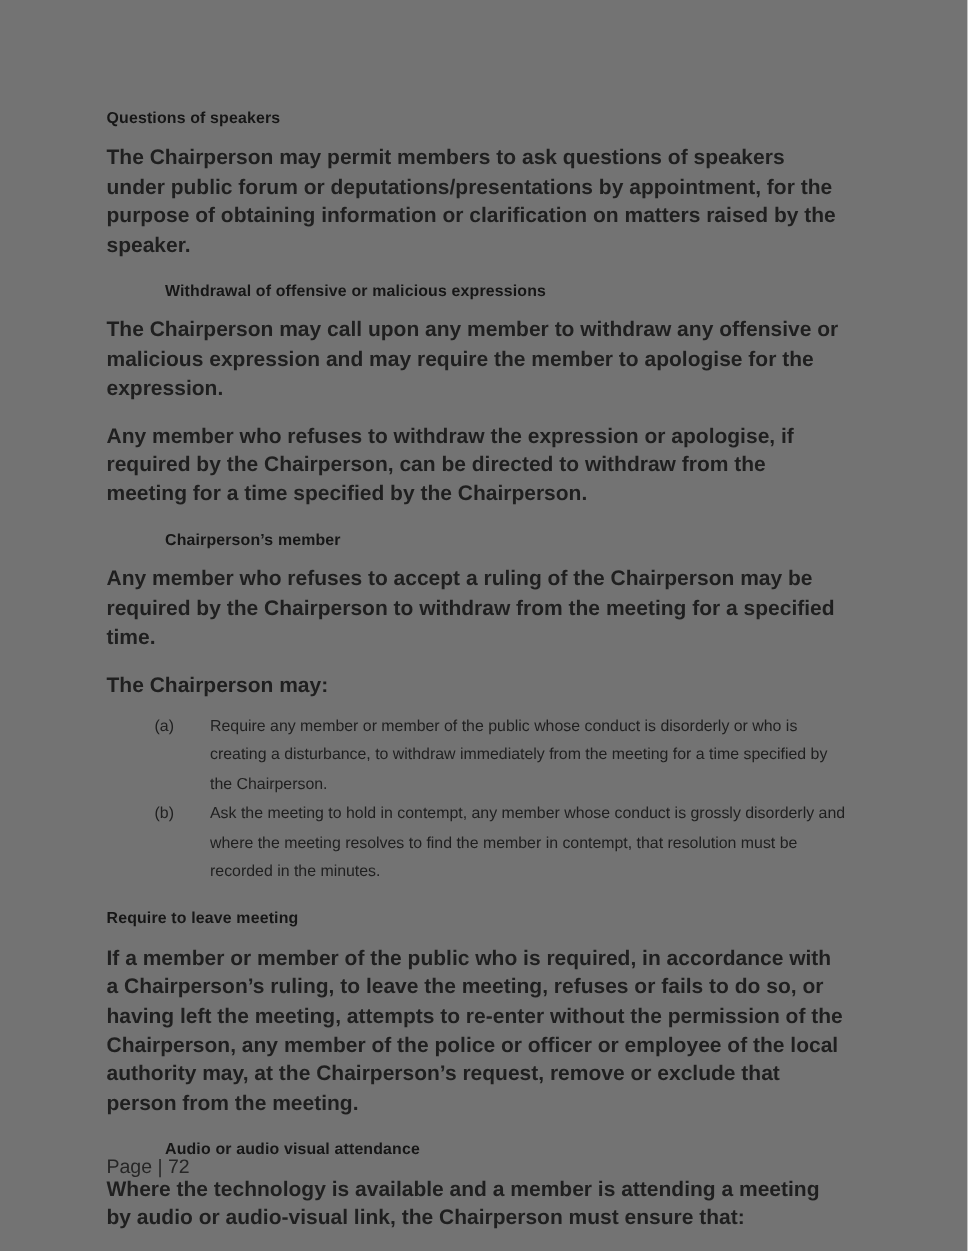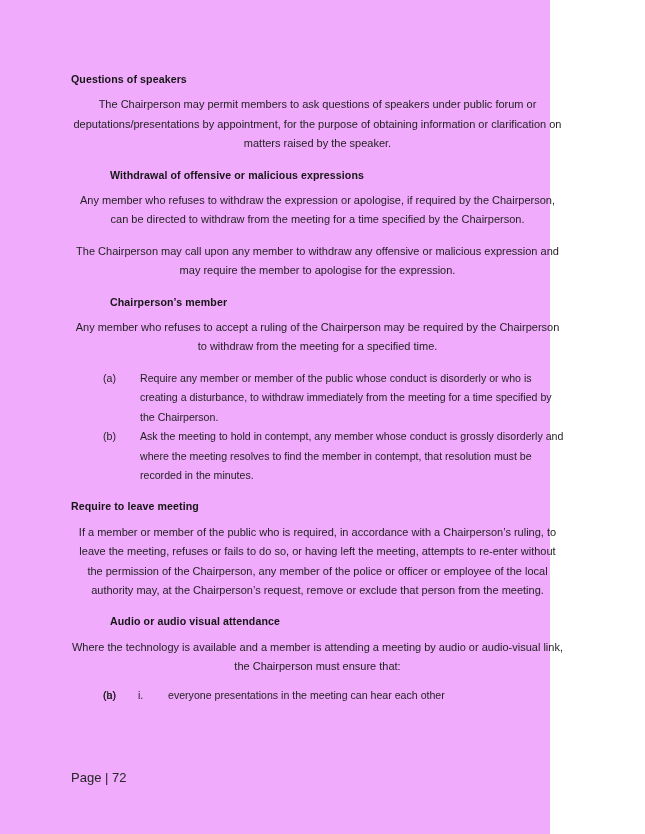--- a/index.html
+++ b/index.html
@@ -10,46 +10,46 @@
   body {
     width: 645px;
     height: 834px;
     font-family: "Liberation Sans", sans-serif;
     color: #1a1a1a;
     -webkit-font-smoothing: antialiased;
     overflow: hidden;
   }
   .page {
     position: relative;
-    width: 550px;
+    width: 645px;
     height: 834px;
-    background: #f0abfc;
+    background: #737373;
     box-sizing: border-box;
   }
   .content {
     position: absolute;
     left: 71px;
     top: 70px;
     width: 493px;
   }
   .heading {
     font-size: 10.6px;
     font-weight: bold;
     line-height: 19.4px;
     color: #161616;
     margin: 0 0 6px 0;
     letter-spacing: 0.01em;
   }
   .para {
-    font-size: 11px;
-    font-weight: normal;
+    font-size: 14px;
+    font-weight: bold;
     line-height: 19.4px;
     color: #1f1f1f;
     margin: 0 0 12px 0;
-    text-align: center;
+    text-align: left;
   }
   .para.tight {
     margin-bottom: 9px;
   }
   .heading.spaced {
     margin-top: 7px;
     margin-left: 39px;
   }
   .list {
     margin: 0 0 12px 0;
@@ -95,26 +95,27 @@
 </head>
 <body>
 
 <div class="page">
   <div class="content">
 
     <h2 class="heading">Questions of speakers</h2>
     <p class="para">The Chairperson may permit members to ask questions of speakers under public forum or deputations/presentations by appointment, for the purpose of obtaining information or clarification on matters raised by the speaker.</p>
 
     <h2 class="heading spaced">Withdrawal of offensive or malicious expressions</h2>
+    <p class="para">The Chairperson may call upon any member to withdraw any offensive or malicious expression and may require the member to apologise for the expression.</p>
     <p class="para">Any member who refuses to withdraw the expression or apologise, if required by the Chairperson, can be directed to withdraw from the meeting for a time specified by the Chairperson.</p>
-    <p class="para">The Chairperson may call upon any member to withdraw any offensive or malicious expression and may require the member to apologise for the expression.</p>
 
     <h2 class="heading spaced">Chairperson’s member</h2>
     <p class="para">Any member who refuses to accept a ruling of the Chairperson may be required by the Chairperson to withdraw from the meeting for a specified time.</p>
 
+    <p class="para tight">The Chairperson may:</p>
     <ul class="list">
       <li class="list-item">
         <span class="marker">(a)</span>
         <span class="item-text">Require any member or member of the public whose conduct is disorderly or who is creating a disturbance, to withdraw immediately from the meeting for a time specified by the Chairperson.</span>
       </li>
       <li class="list-item">
         <span class="marker">(b)</span>
         <span class="item-text">Ask the meeting to hold in contempt, any member whose conduct is grossly disorderly and where the meeting resolves to find the member in contempt, that resolution must be recorded in the minutes.</span>
       </li>
     </ul>

